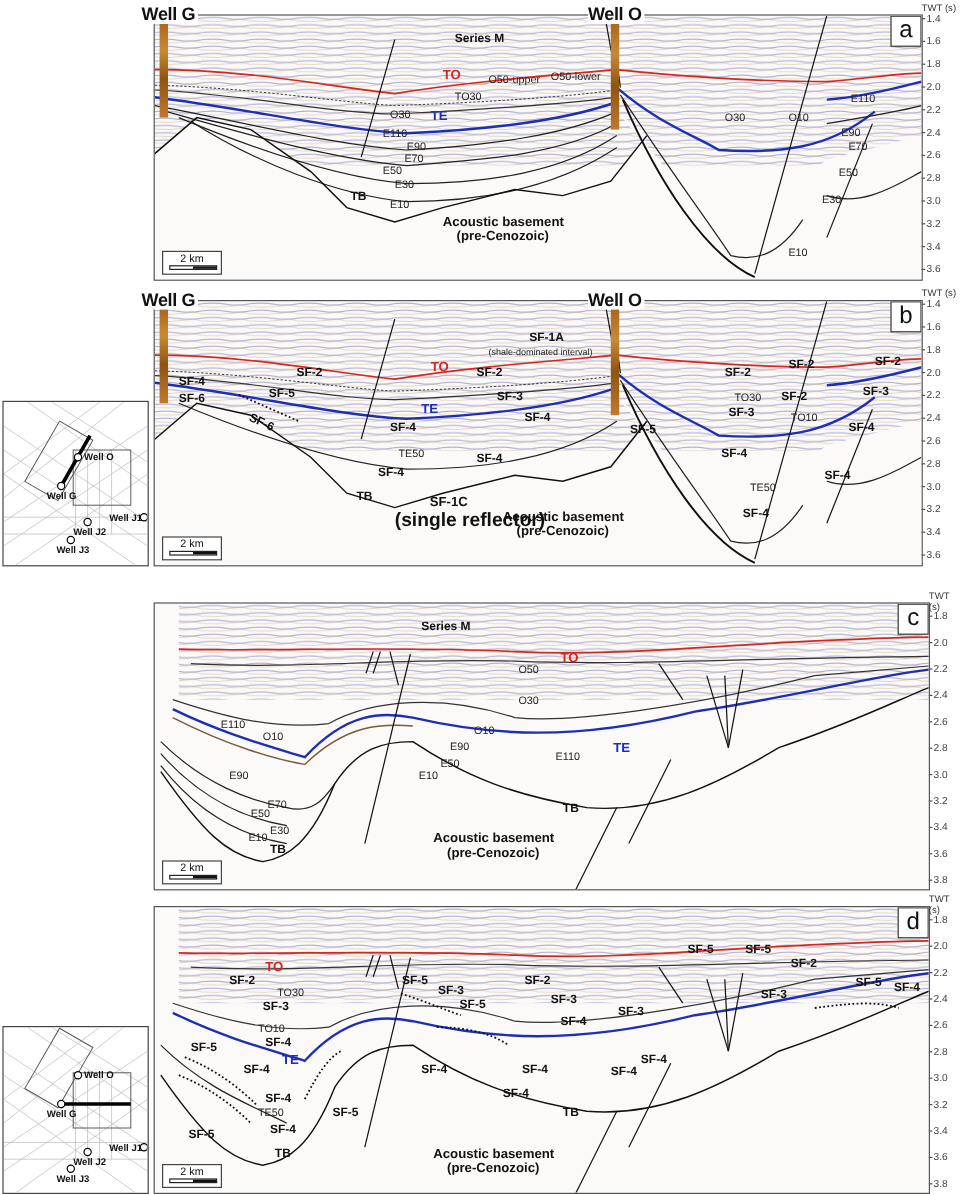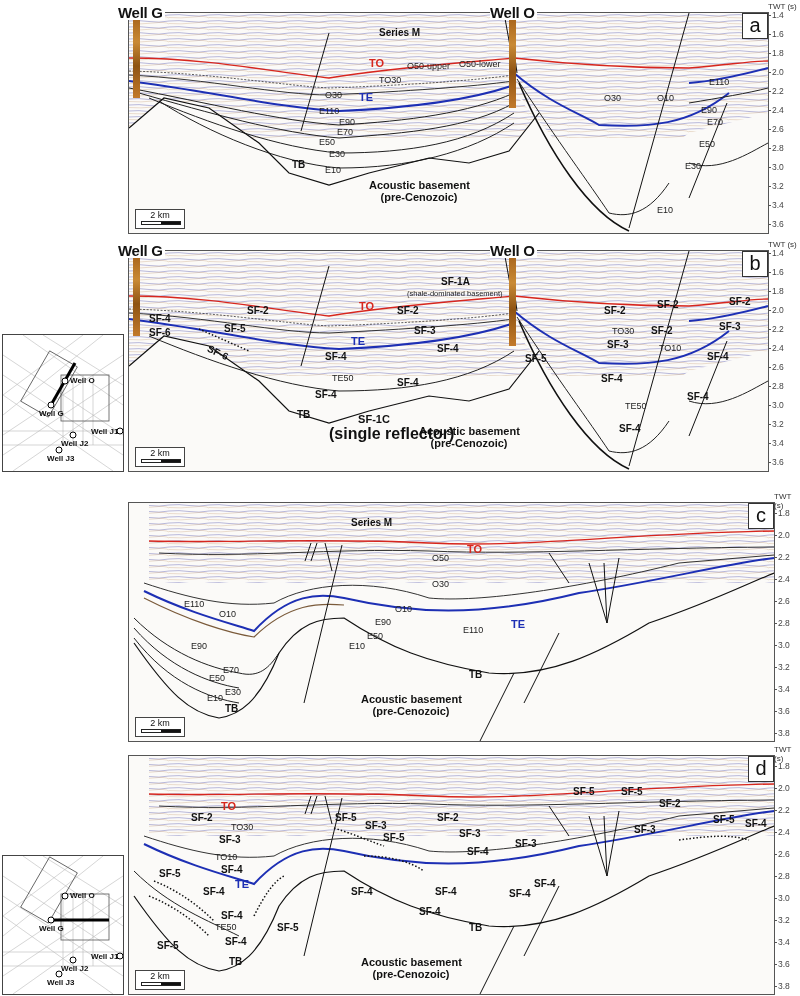--- a/index.html
+++ b/index.html
@@ -140,21 +140,21 @@
     <line x1="375" y1="0" x2="385" y2="55" stroke="#111" stroke-width="1"></line>
     <line x1="380" y1="0" x2="388" y2="60" stroke="#111" stroke-width="1"></line>
     <line x1="560" y1="0" x2="500" y2="215" stroke="#111" stroke-width="1"></line>
     <line x1="598" y1="90" x2="560" y2="185" stroke="#111" stroke-width="1"></line>
   </svg>
   <div class="well-log" style="left:4px;top:5px;height:80px;"></div>
   <div class="well-log" style="left:380px;top:5px;height:90px;"></div>
   <div class="panel-letter" style="right:0;top:0;">b</div>
 
   <div class="lbl-b" style="left:312px;top:25px;">SF-1A</div>
-  <div class="lbl" style="left:278px;top:38px;font-size:7.5px;">(shale-dominated basement)</div>
+  <div class="lbl" style="left:278px;top:38px;font-size:7.5px;">(shale-dominated interval)</div>
   <div class="lbl red" style="left:230px;top:49px;">TO</div>
   <div class="lbl blue" style="left:222px;top:84px;">TE</div>
   <div class="lbl-b" style="left:118px;top:54px;">SF-2</div>
   <div class="lbl-b" style="left:268px;top:54px;">SF-2</div>
   <div class="lbl-b" style="left:285px;top:74px;">SF-3</div>
   <div class="lbl-b" style="left:20px;top:62px;">SF-4</div>
   <div class="lbl-b" style="left:20px;top:76px;">SF-6</div>
   <div class="lbl-b" style="left:95px;top:72px;">SF-5</div>
   <div class="lbl-b" style="left:78px;top:96px;transform:rotate(25deg);">SF-6</div>
   <div class="lbl-b" style="left:196px;top:100px;">SF-4</div>

